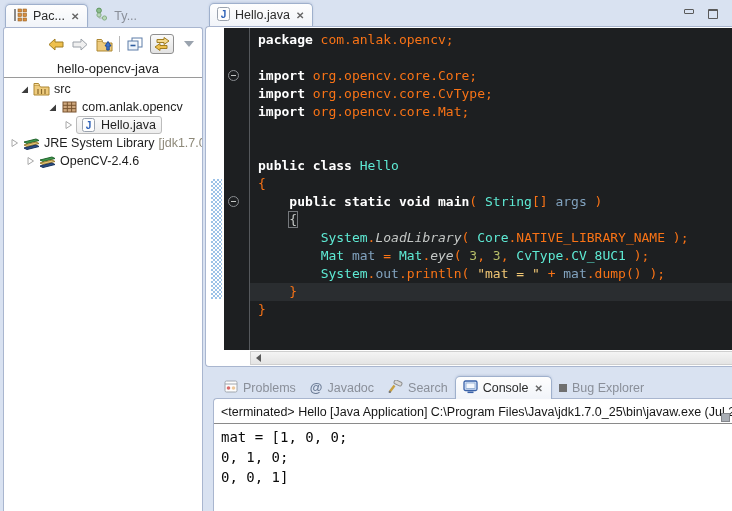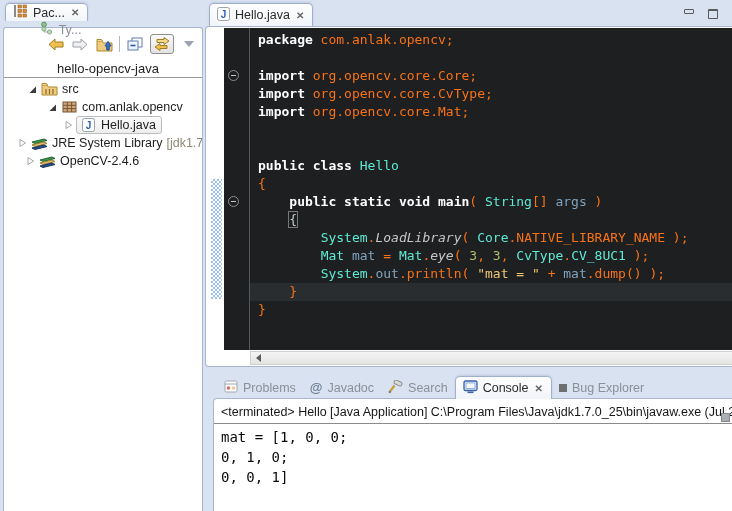--- a/index.html
+++ b/index.html
@@ -6,21 +6,21 @@
   html,body { width:732px; height:511px; overflow:hidden; }
   body { background:#d9e2f1; font-family:"Liberation Sans", sans-serif; font-size:12.5px; color:#333; }
   #app { position:relative; width:732px; height:511px; overflow:hidden; }
   .tab { display:flex; align-items:center; gap:5px; height:23px; padding:0 7px; white-space:nowrap; color:#8a8f99; cursor:default; }
   .tab.active { background:linear-gradient(#fefefe,#f1f4f9); border:1px solid #9fb0cc; border-bottom:none; border-radius:5px 5px 0 0; color:#2b2b2b; box-shadow:0 -1px 2px rgba(120,140,180,.25); }
   .close-x { font-size:10px; color:#888; padding:0 1px; font-weight:bold; }
   .tab.active .close-x { color:#666; }
 
   
   #left-panel { position:absolute; left:3px; top:27px; width:200px; bottom:0; background:#fff; border:1px solid #a9b6cf; border-bottom:none; border-radius:3px 3px 0 0; }
-  #left-tabs { position:absolute; left:5px; top:3px; height:24px; display:flex; align-items:flex-end; z-index:2;flex-direction:column; }
+  #left-tabs { position:absolute; left:5px; top:3px; height:24px; display:flex; align-items:flex-end; z-index:2; }
   .winbtns { position:absolute; top:9px; right:14px; display:flex; gap:14px; z-index:3; }
   .btn-min { width:10px; height:5px; border:1px solid #5a5a5a; border-radius:1px; }
   .btn-max { width:10px; height:10px; border:1px solid #5a5a5a; border-top-width:2px; border-radius:1px; }
 
   #pe-toolbar { position:absolute; top:4px; right:4px; display:flex; align-items:center; gap:6px; height:24px; }
   .tbi { width:18px; height:18px; display:flex; align-items:center; justify-content:center; }
   .tb-sep { width:1px; height:16px; background:#b8b8b8; }
   .pressed { border:1px solid #8f8f8f; border-radius:3px; background:linear-gradient(#fafafa,#e2e2e2); width:24px; height:20px; }
   .chev-down { width:0; height:0; border-left:5px solid transparent; border-right:5px solid transparent; border-top:6px solid #9aa3ae; }
 
@@ -143,21 +143,21 @@
       <span class="tbi">
           <span class="chev-down"></span>
         </span>
     </div>
 
     <div id="project-label">hello-opencv-java</div>
     <div id="project-rule"></div>
 
     <div id="tree">
 
-      <div class="trow" style="padding-left:22px">
+      <div class="trow" style="padding-left:14px">
         <span class="arrow">
             <svg width="9" height="9" viewBox="0 0 9 9">
               <path d="M1.5 8 H8 V1.5 Z" fill="#3c3c3c"></path>
             </svg>
           </span>
         <span class="ticon">
           <svg width="17" height="14" viewBox="0 0 17 14">
               <path d="M1 3 h5 l1.5 2 H16 V13 H1 Z" fill="#eecb7d" stroke="#ad8733"></path>
               <path d="M1 3 V1.5 h4.5 l1 1.5" fill="#f6dc9b" stroke="#ad8733"></path>
               <path d="M5 7 v5 M8.5 7 v5 M12 7 v5" stroke="#8a6a2a" stroke-width="1.2"></path>
@@ -191,21 +191,21 @@
           <span class="ticon">
             <svg width="13" height="14" viewBox="0 0 13 14">
                 <rect x="0.5" y="0.5" width="12" height="13" rx="2" fill="#fdfdfd" stroke="#9aa2ae"></rect>
                 <text x="6.5" y="10.5" font-size="10" font-weight="bold" fill="#2f62b8" text-anchor="middle" font-family="Liberation Sans, sans-serif">J</text>
               </svg>
           </span>
           <span class="tlabel">Hello.java</span>
         </span>
       </div>
 
-      <div class="trow" style="padding-left:12px">
+      <div class="trow" style="padding-left:4px">
         <span class="arrow">
             <svg width="9" height="10" viewBox="0 0 9 10">
               <path d="M2 1.5 L7.5 5 L2 8.5 Z" fill="#ffffff" stroke="#a8a8a8"></path>
             </svg>
           </span>
         <span class="ticon">
           <svg width="18" height="13" viewBox="0 0 18 13">
               <path d="M2 5 L14 2 L17 3.5 L5 6.5 Z" fill="#3f9a4e" stroke="#20632b"></path>
               <path d="M2 8 L14 5 L17 6.5 L5 9.5 Z" fill="#e4c878" stroke="#9a7a2e"></path>
               <path d="M2 11 L14 8 L17 9.5 L5 12.5 Z" fill="#2c4f86" stroke="#16305c"></path>

